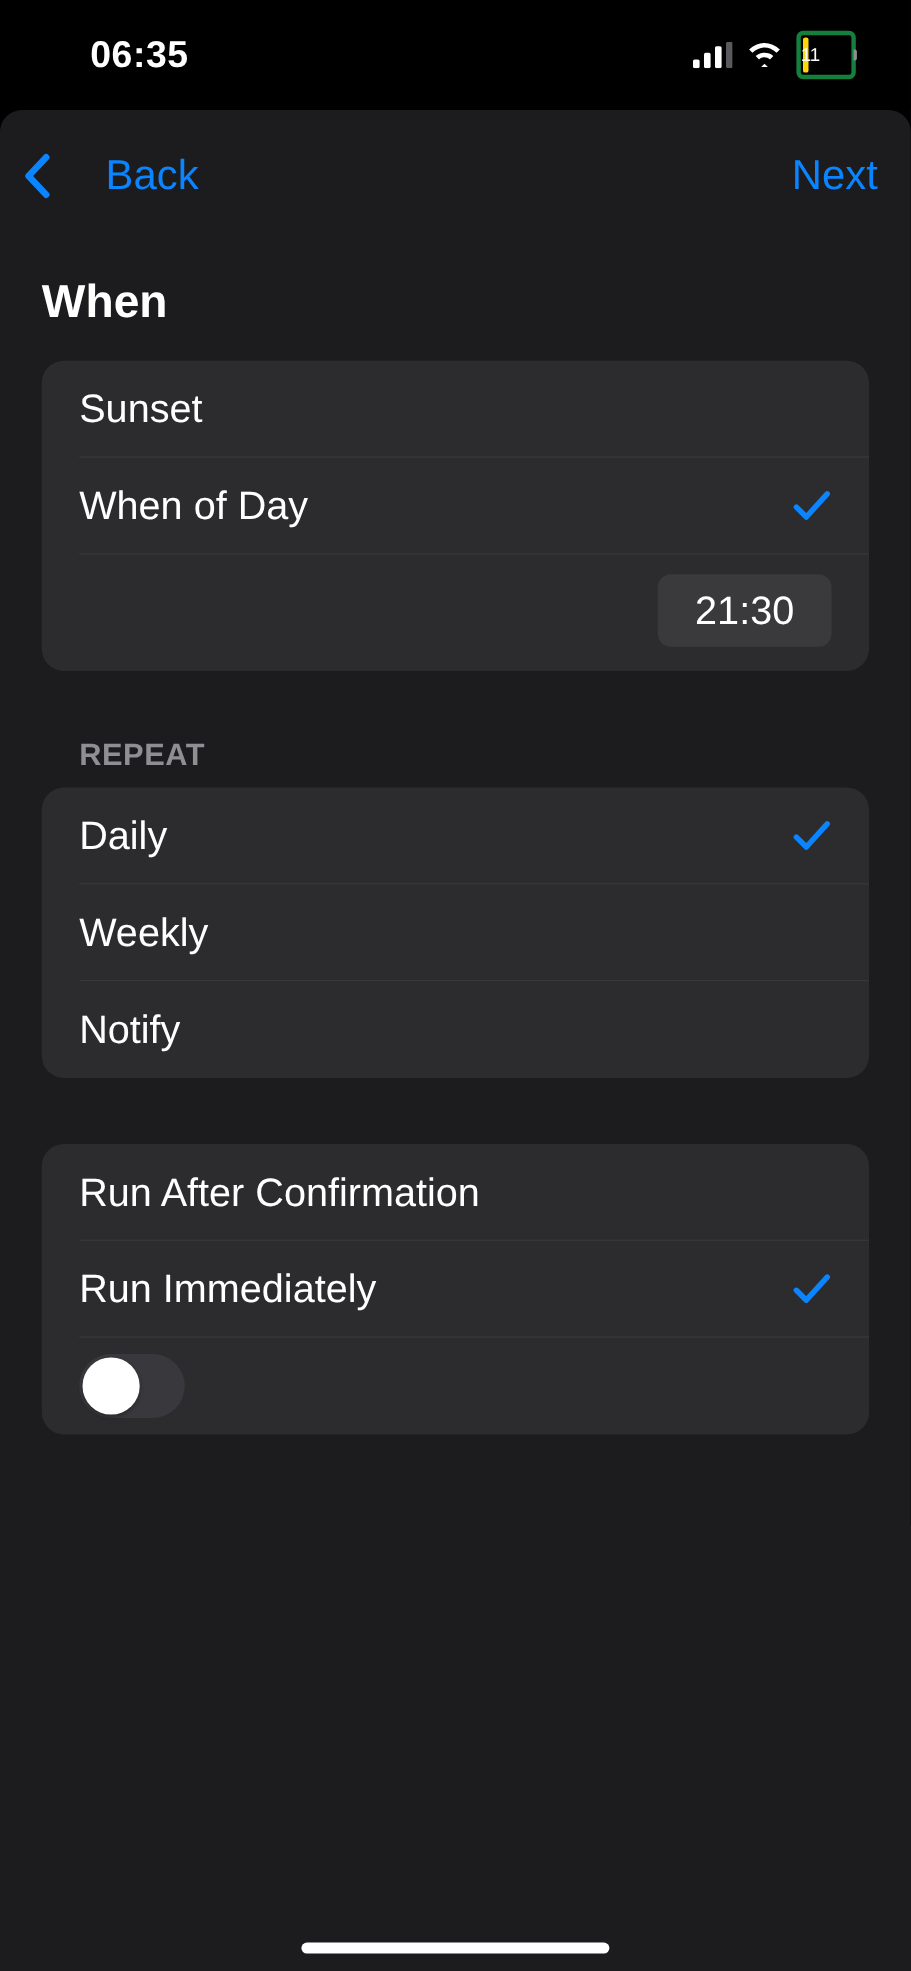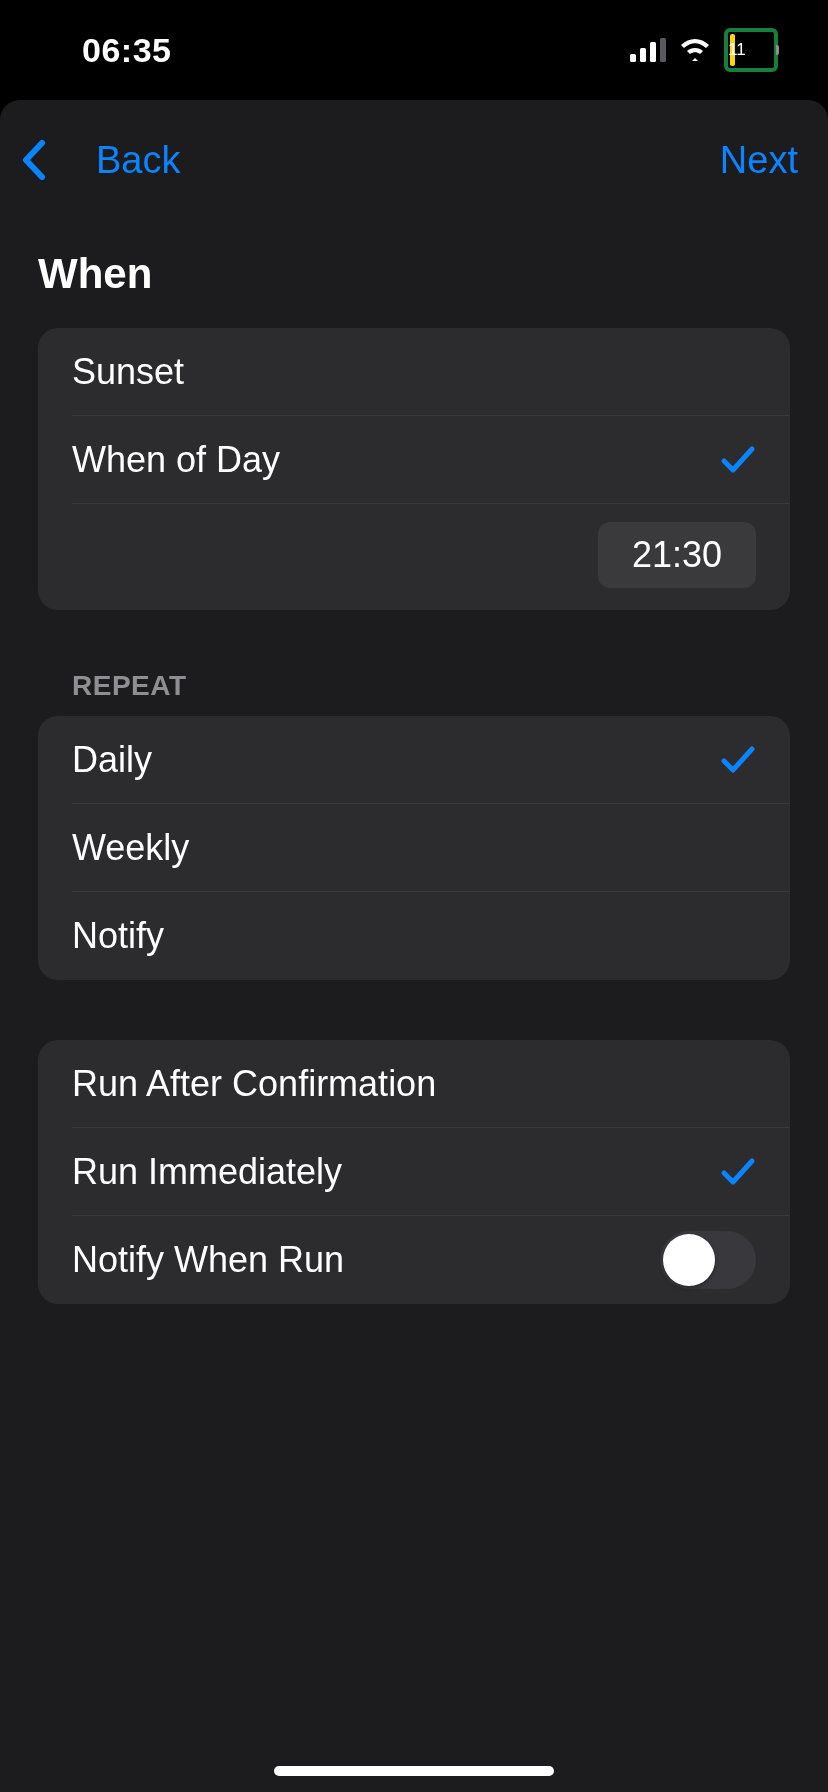--- a/index.html
+++ b/index.html
@@ -263,21 +263,20 @@
     <div class="list-row">
       <span>Run After Confirmation</span>
     </div>
     <div class="list-row">
       <span>Run Immediately</span>
       <svg class="checkmark" width="36" height="32" viewBox="0 0 36 32">
         <path d="M4 17 L13 26 L32 5" stroke="#0a84ff" stroke-width="5" fill="none" stroke-linecap="round" stroke-linejoin="round"></path>
       </svg>
     </div>
     <div class="list-row">
-      <span>Notify When Run</span>
       <div class="toggle">
         <div class="toggle-knob"></div>
       </div>
     </div>
   </div>
 </div>
 
 <div class="home-indicator"></div>
 
 </body></html>

